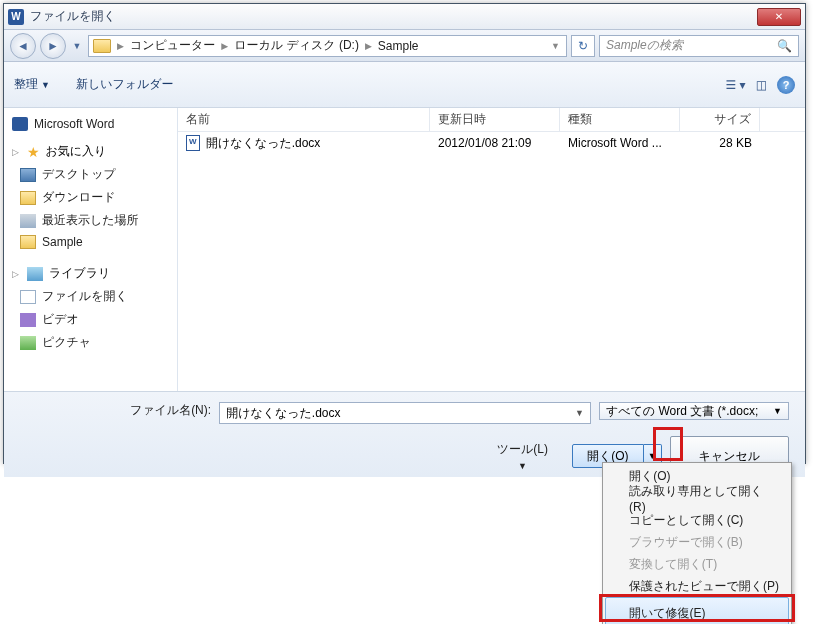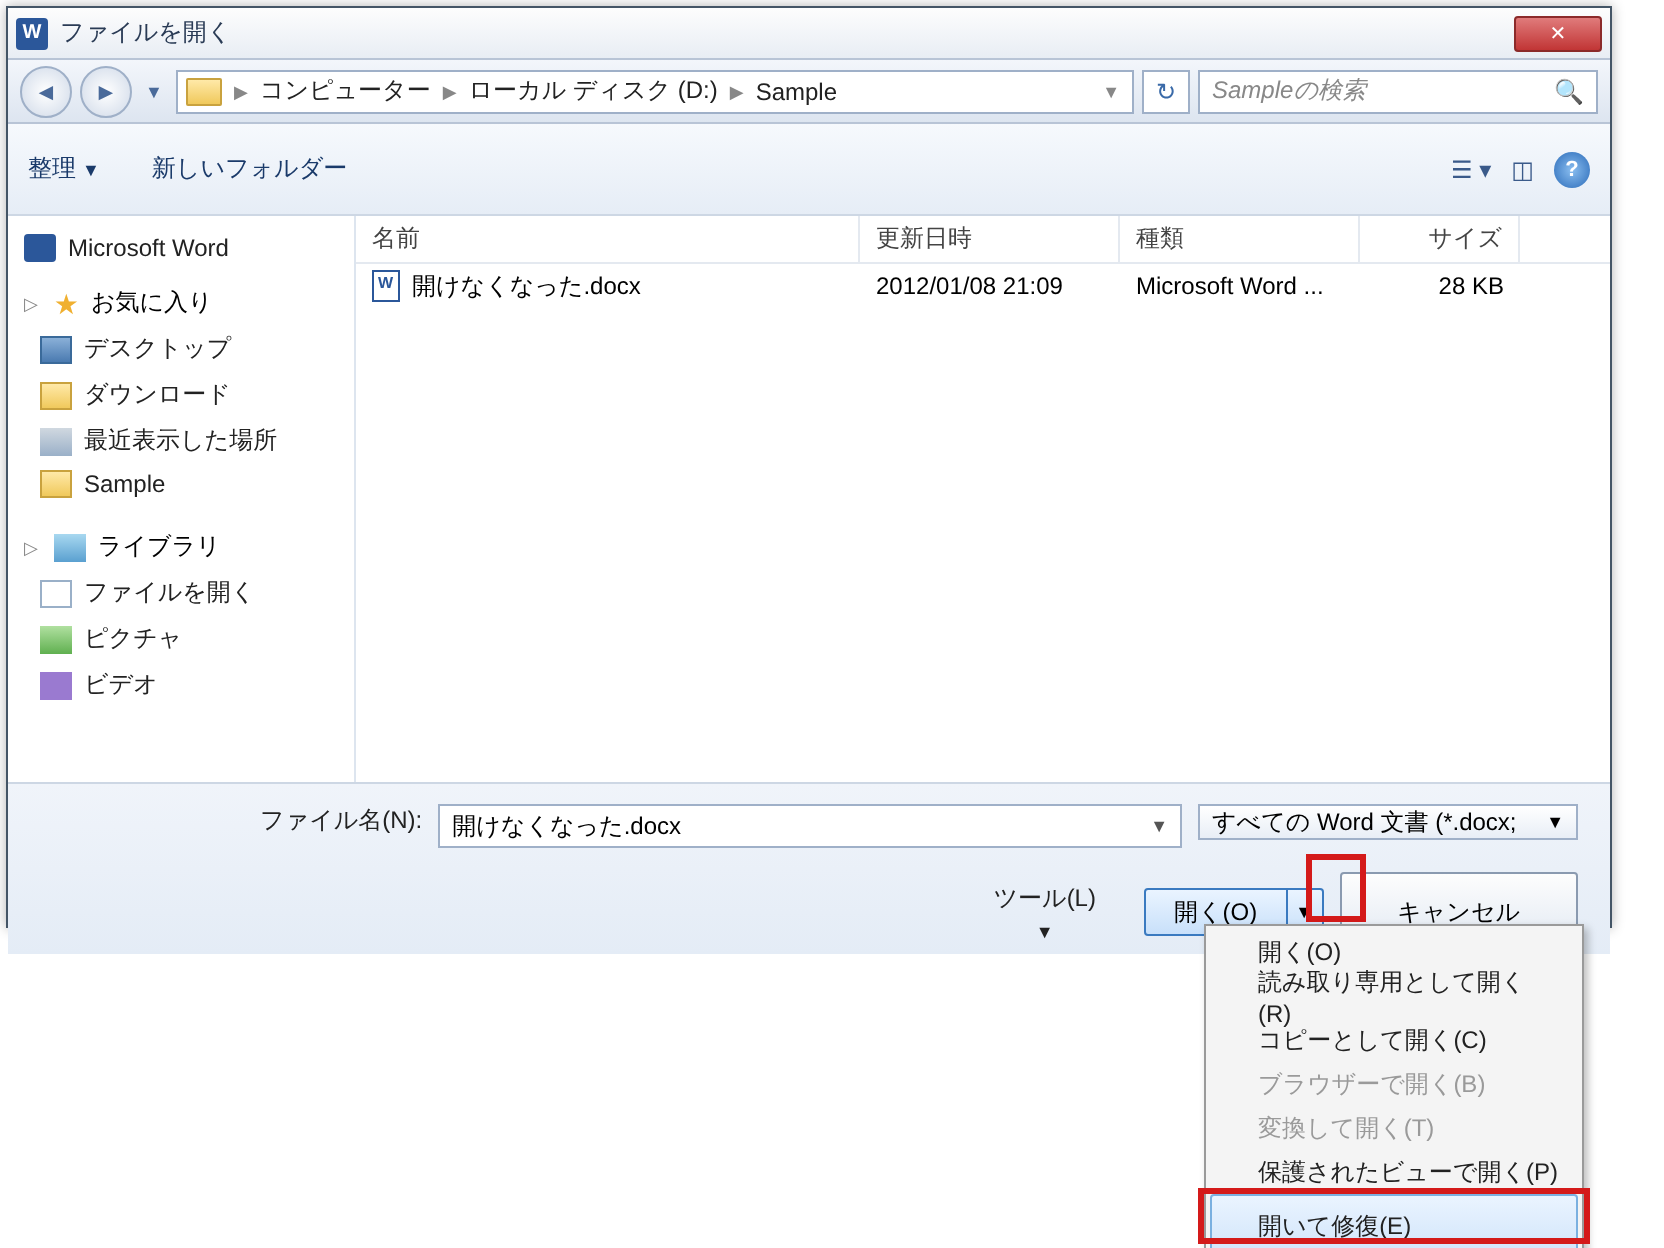--- a/index.html
+++ b/index.html
@@ -152,26 +152,26 @@
       <div class="side-group">
           <span class="tri">▷</span>
           <div class="ico ico-lib"></div>
           <span>ライブラリ</span>
         </div>
       <div class="side-item">
           <div class="ico ico-doc"></div>
           <span>ファイルを開く</span>
         </div>
       <div class="side-item">
+          <div class="ico ico-vid"></div>
+          <span>ビデオ</span>
+        </div>
+      <div class="side-item">
           <div class="ico ico-pic"></div>
           <span>ピクチャ</span>
-        </div>
-      <div class="side-item">
-          <div class="ico ico-vid"></div>
-          <span>ビデオ</span>
         </div>
     </div>
     <div class="filelist">
       <div class="fl-header">
         <div class="col-name">名前</div>
         <div class="col-date">更新日時</div>
         <div class="col-type">種類</div>
         <div class="col-size">サイズ</div>
       </div>
       <div class="fl-row">

